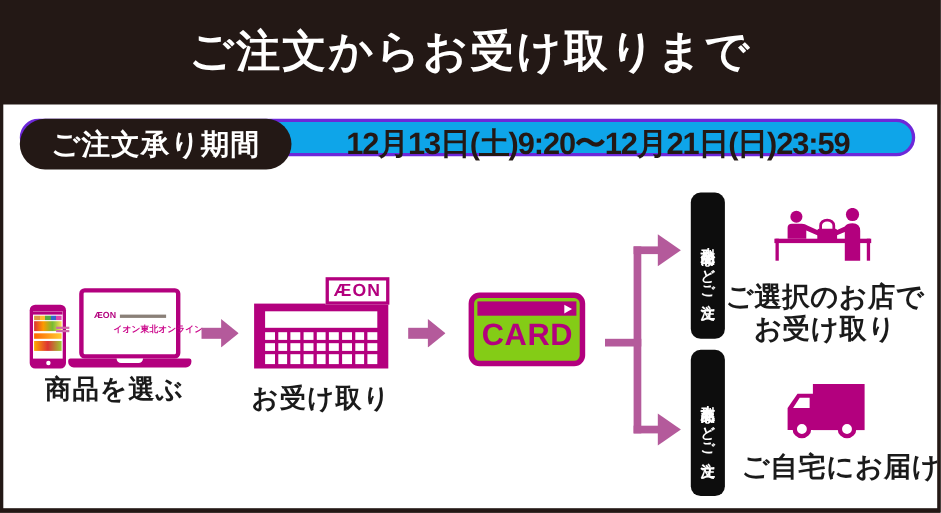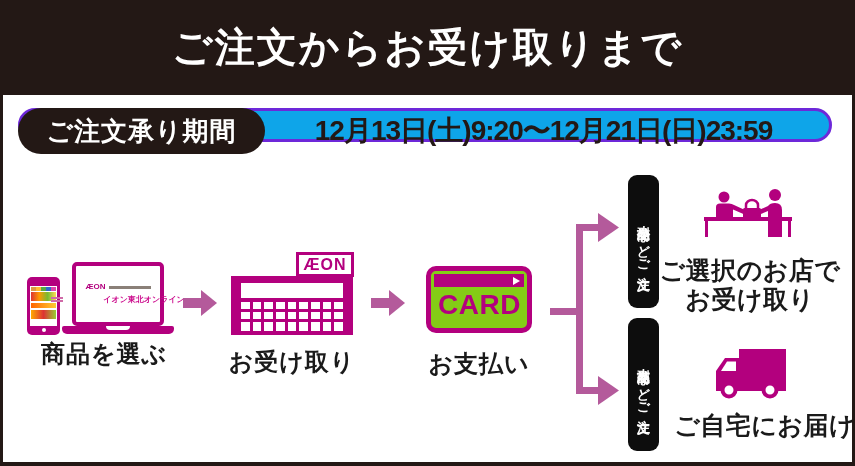--- a/index.html
+++ b/index.html
@@ -181,21 +181,20 @@
     <rect x="0" y="8" width="19" height="10" fill="#b45a9b"></rect>
     <polygon points="18,0 34,13 18,26" fill="#b45a9b"></polygon>
   </svg>
 
   <div class="card">
     <div class="card-stripe">
       <span class="card-stripe-arrow"></span>
     </div>
     <div class="card-word">CARD</div>
   </div>
-  <div class="step-label" style="left:399px; top:348px; width:160px;">お支払い</div>
 
   <svg class="icon-abs" style="left:545px; top:200px;" width="80" height="215" viewBox="0 0 80 215">
     <rect x="5" y="108" width="33" height="7" fill="#b45a9b"></rect>
     <rect x="31" y="24" width="7" height="170" fill="#b45a9b"></rect>
     <rect x="31" y="24" width="24" height="7" fill="#b45a9b"></rect>
     <polygon points="53,13 74,27.5 53,42" fill="#b45a9b"></polygon>
     <rect x="31" y="187" width="24" height="7" fill="#b45a9b"></rect>
     <polygon points="53,176 74,190.5 53,205" fill="#b45a9b"></polygon>
   </svg>
 

